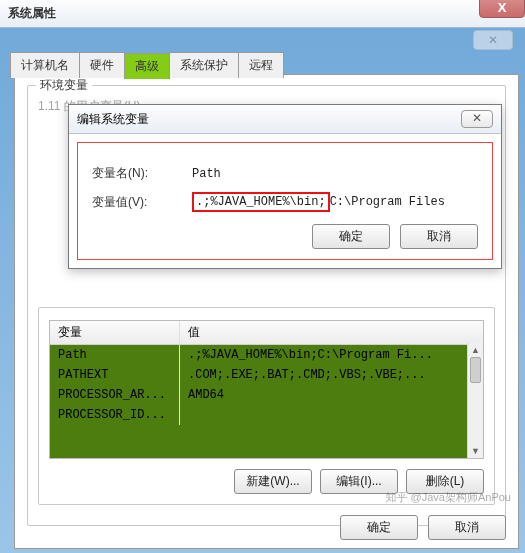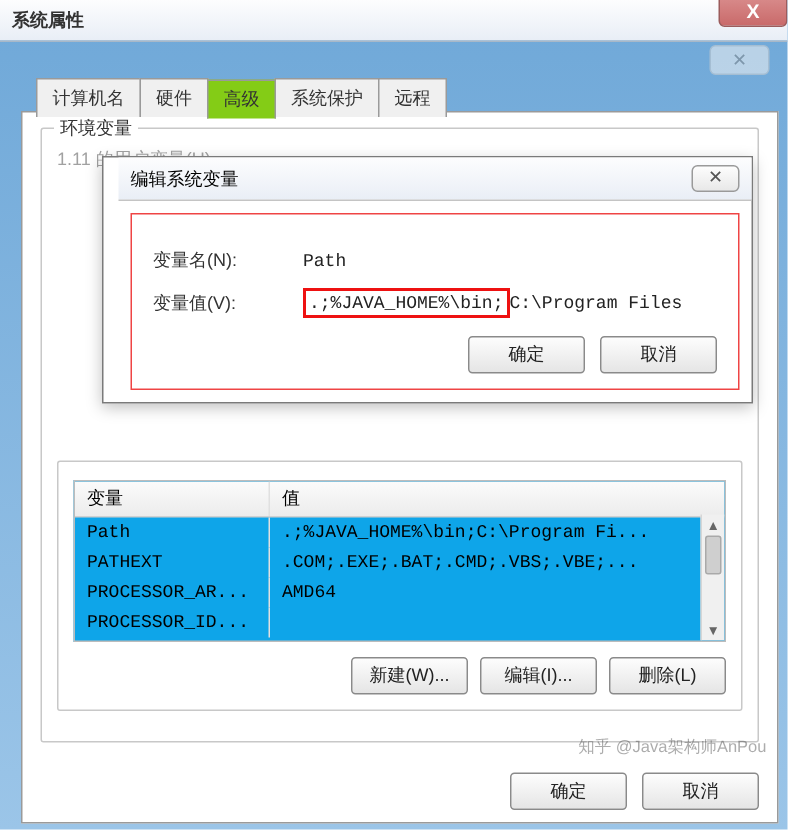--- a/index.html
+++ b/index.html
@@ -46,21 +46,21 @@
     border: 1px solid #cfcfcf;
     border-radius: 4px;
     background: #f4f4f4;
     color: #888;
     text-align: center;
     line-height: 18px;
     opacity: 0.55;
   }
   .tabstrip {
     display: flex;
-    margin: 24px 0 0 24px;
+    margin: 24px 0 0 10px;
     position: relative;
     z-index: 2;
   }
   .tab {
     padding: 4px 10px;
     border: 1px solid #9a9a9a;
     border-bottom: none;
     background: #f0f0f0;
     margin-right: -1px;
     color: #333;
@@ -99,21 +99,20 @@
   .stub-line { color: #555; filter: blur(0.4px); opacity: 0.55; margin-bottom: 4px; }
   .modal {
     position: absolute;
     left: 40px;
     top: 18px;
     width: 434px;
     background: #fff;
     border: 1px solid #7a7a7a;
     box-shadow: 0 3px 10px rgba(0,0,0,0.25);
     z-index: 10;
-    padding-left: 10px;
   }
   .modal .m-title {
     background: linear-gradient(#fdfdfe, #e9eef6);
     border-bottom: 1px solid #c4c4c4;
     padding: 5px 8px;
     display: flex;
     justify-content: space-between;
     align-items: center;
   }
   .pill-close {
@@ -148,22 +147,22 @@
     border: 1px solid #8a8a8a;
     background: linear-gradient(#fdfdfd,#e5e5e5);
     border-radius: 3px;
     text-align: center;
     color: #222;
     font-size: 12px;
   }
   .sysgroup { margin-top: 192px; }
   .listbox {
     border: 1px solid #bcbcbc;
-    background: #0ea5e9;
-    height: 108px;
+    background: #4d7c0f;
+    height: 139px;
     overflow: hidden;
     position: relative;
   }
   .lb-head {
     display: flex;
     background: linear-gradient(#fbfbfb,#ececec);
     border-bottom: 1px solid #d0d0d0;
   }
   .lb-head .c1, .lb-row .c1 { width: 130px; padding: 3px 8px; border-right: 1px solid #e0e0e0; }
   .lb-head .c2, .lb-row .c2 { flex: 1; padding: 3px 8px; }

